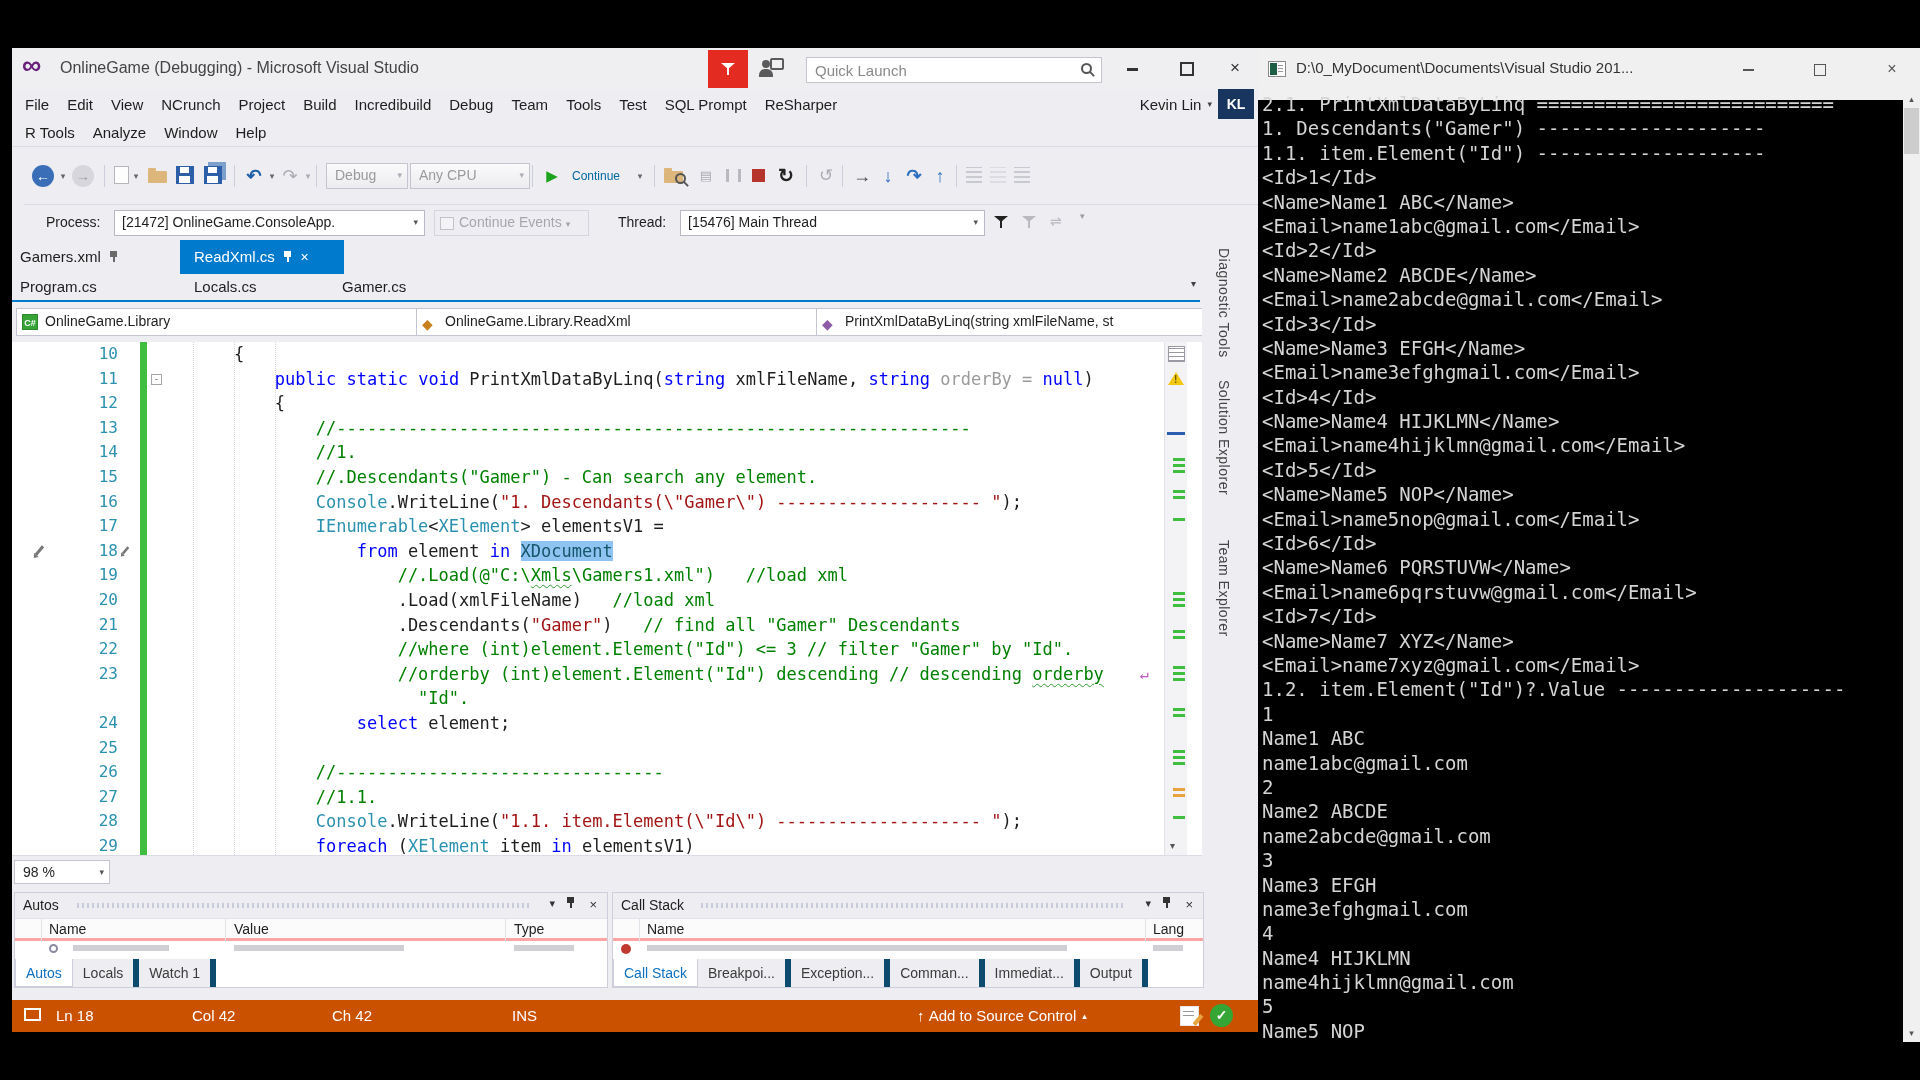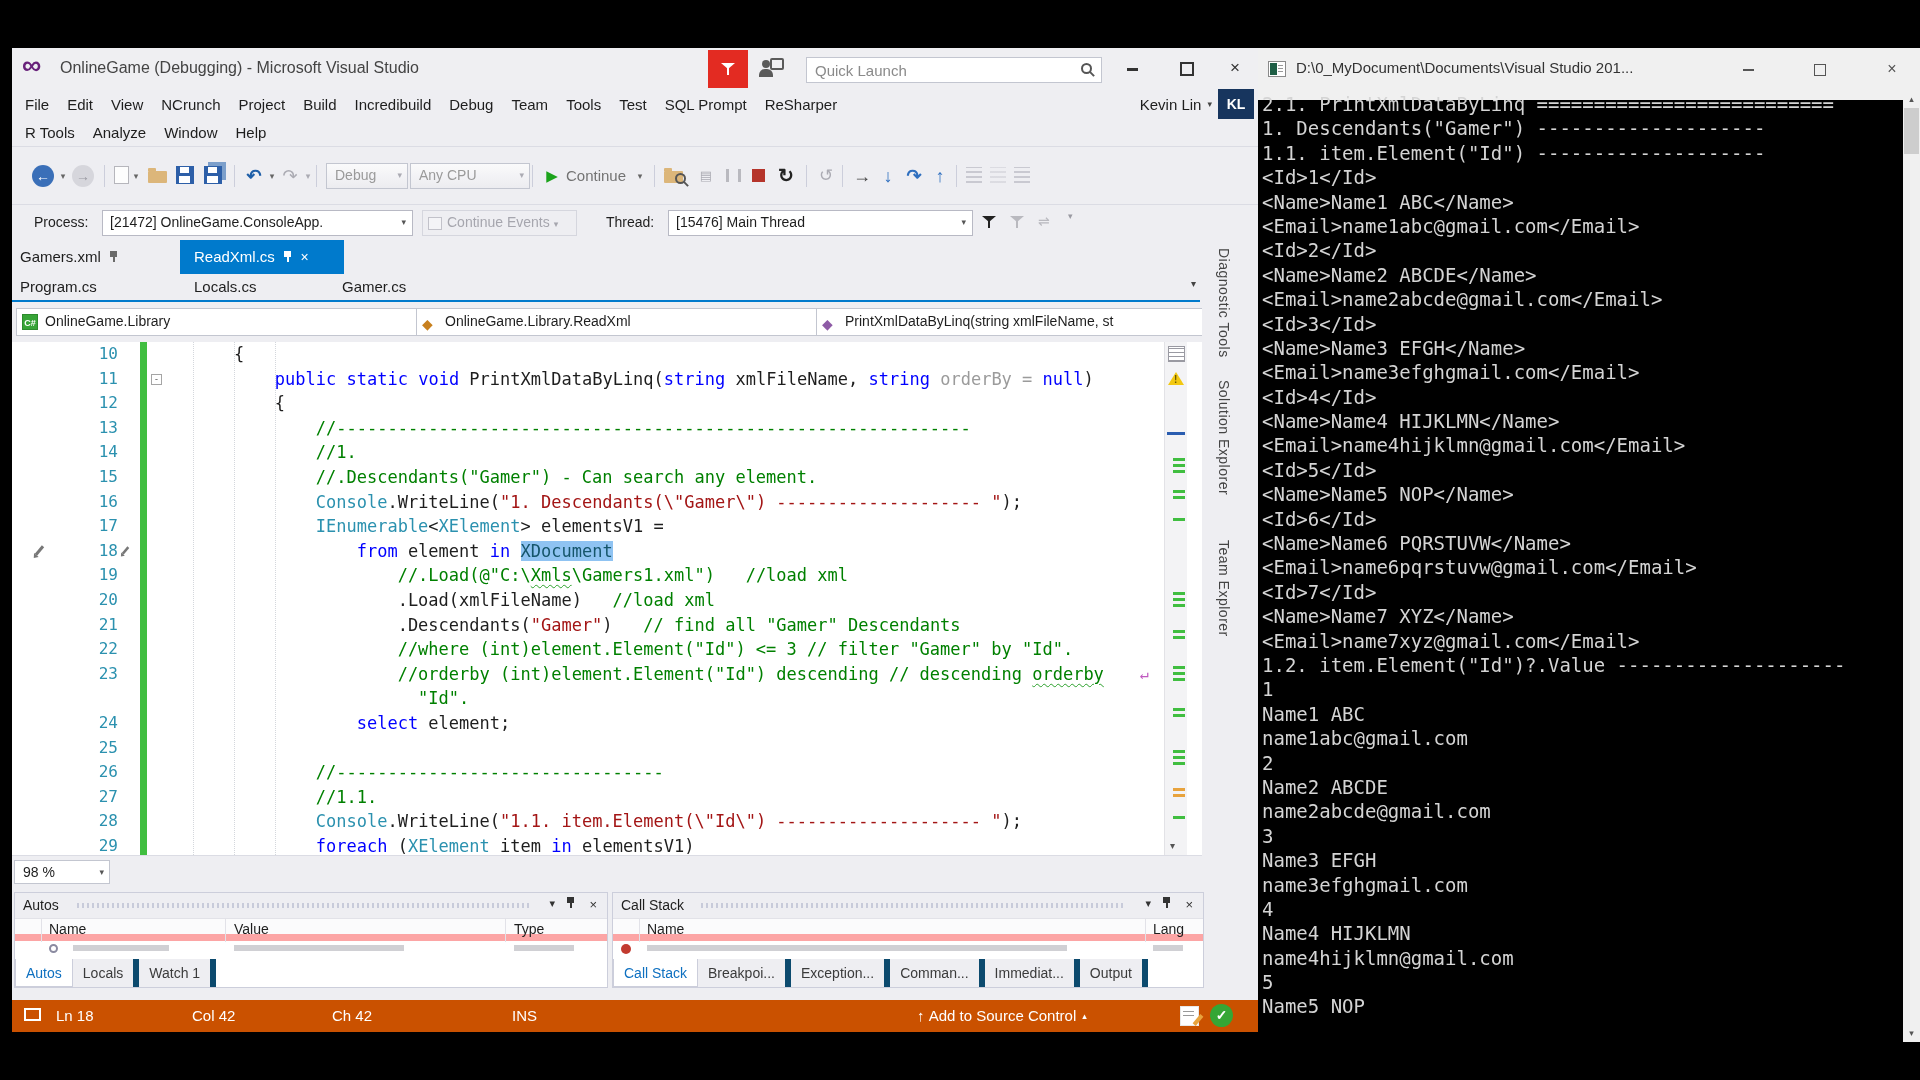--- a/index.html
+++ b/index.html
@@ -53,21 +53,21 @@
   .saveall{box-shadow:4px -4px 0 #7C9FCB;}
   .combo{position:absolute;top:16px;height:24px;background:linear-gradient(#FAFAFB,#ECECF0);border:1px solid #C3C6D0;
     font-size:14px;line-height:23px;color:#9a9a9a;padding-left:8px;}
   .combo .car{position:absolute;right:5px;top:0;font-size:9px;color:#ABABB3;}
   .pausebars{position:absolute;top:22px;width:9px;height:13px;border-left:3px solid #B9B9BF;border-right:3px solid #B9B9BF;}
   .stopsq{position:absolute;top:22px;width:13px;height:13px;background:#B5342B;}
   .bluearrow{color:#2F6FBF;font-weight:bold;}
   .minidots{position:absolute;top:20px;width:16px;height:16px;
     background:repeating-linear-gradient(0deg,#C9C9D1 0 2px,transparent 2px 5px);}
   
-  .vs-debugbar{position:absolute;left:0;top:156px;width:100%;height:36px;border-top:1px solid #DBDCE4;}
+  .vs-debugbar{position:absolute;left:12px;top:156px;width:100%;height:36px;border-top:1px solid #DBDCE4;}
   .dlabel{position:absolute;top:9px;font-size:14px;color:#1e1e1e;}
   .combo2{position:absolute;top:5px;height:24px;background:#fff;border:1px solid #B8B9C4;font-size:14px;
     line-height:23px;color:#1e1e1e;padding-left:7px;}
   .combo2 .car{position:absolute;right:6px;top:0;font-size:9px;color:#555;}
   .lifecycle{position:absolute;top:5px;height:24px;border:1px solid #D5D6DE;font-size:14px;line-height:23px;
     color:#A6A6AE;padding:0 18px 0 24px;}
   .lc-ic{position:absolute;left:5px;top:6px;width:12px;height:11px;border:1px solid #C2C2CA;background:#F4F4F7;}
   .funnel{position:relative;display:inline-block;width:14px;height:14px;}
   .funnel:before{content:"";position:absolute;left:0;top:1px;border-left:7px solid transparent;border-right:7px solid transparent;border-top:6px solid currentColor;}
   .funnel:after{content:"";position:absolute;left:6px;top:6px;width:2px;height:7px;background:currentColor;}
@@ -127,21 +127,21 @@
   .zoomcombo{position:absolute;left:2px;top:4px;width:96px;height:24px;background:#fff;border:1px solid #C3C6D0;
     font-size:14px;line-height:23px;color:#1e1e1e;padding-left:8px;box-sizing:border-box;}
   .zoomcombo .car{position:absolute;right:5px;top:0;font-size:9px;color:#555;}
   
   .panel{position:absolute;top:844px;height:96px;background:#fff;border:1px solid #CCCEDB;box-sizing:border-box;}
   .ptitle{position:absolute;left:0;top:0;width:100%;height:25px;background:#EEEEF2;font-size:14px;color:#1e1e1e;}
   .ptitle .txt{position:absolute;left:8px;top:4px;}
   .hatch{position:absolute;top:10px;height:5px;background:repeating-linear-gradient(90deg,#C8CBDA 0 2px,transparent 2px 5px);}
   .pbtn{position:absolute;top:4px;font-size:11px;color:#333;}
   .phead{position:absolute;left:0;top:25px;width:100%;height:23px;background:#FBFBFC;border-top:1px solid #E2E2E8;
-    border-bottom:7px solid #fca5a5;font-size:14px;color:#1e1e1e;box-sizing:border-box;}
+    border-bottom:3px solid #fca5a5;font-size:14px;color:#1e1e1e;box-sizing:border-box;}
   .phead .h{position:absolute;top:2px;}
   .colsep{position:absolute;top:0;width:1px;height:23px;background:#E2E2E8;}
   .prow{position:absolute;left:0;top:48px;width:100%;height:14px;overflow:hidden;}
   .smudge{position:absolute;top:4px;height:6px;background:#A9A9B1;opacity:.55;}
   .reddot{position:absolute;left:8px;top:3px;width:10px;height:10px;border-radius:50%;background:#C23A2F;}
   .graydot{position:absolute;left:34px;top:3px;width:9px;height:9px;border-radius:50%;border:2px solid #8a8aa0;box-sizing:border-box;}
   .ptabs{position:absolute;left:0;bottom:0;height:28px;font-size:14px;display:flex;align-items:stretch;}
   .ptab{padding:0 10px;line-height:28px;color:#3b3b3b;background:#EEEEF2;border-right:6px solid #0c4a6e;}
   .ptab.on{background:#fff;color:#0E70C0;border:1px solid #CCCEDB;border-top:0;}
   
@@ -243,21 +243,21 @@
       <span class="tbi dd" style="left:254px">▾</span>
       <span class="tbi dim" style="left:266px">↷</span>
       <span class="tbi dd dim" style="left:290px">▾</span>
       <span class="tsep" style="left:304px"></span>
       <span class="combo" style="left:314px;width:72px">
         <span>Debug</span><span class="car">▾</span></span>
       <span class="combo" style="left:398px;width:110px">
         <span>Any CPU</span><span class="car">▾</span></span>
       <span class="tsep" style="left:520px"></span>
       <span class="tbi" style="left:528px;color:#1BA31B;font-size:15px">▶</span>
-      <span class="tbi" style="left:548px;width:72px;font-size:15px;color:#737373">Continue</span>
+      <span class="tbi" style="left:548px;width:72px;font-size:12px;color:#0369a1">Continue</span>
       <span class="tbi dd" style="left:622px">▾</span>
       <span class="tsep" style="left:642px"></span>
       <span class="folder" style="left:652px">
           <span class="mag" style="right:-6px;top:2px"></span>
         </span>
       <span class="tbi dim" style="left:682px;font-size:13px">▤</span>
       <span class="pausebars" style="left:714px"></span>
       <span class="stopsq" style="left:740px"></span>
       <span class="tbi" style="left:762px;font-size:19px;font-weight:bold;color:#222">↻</span>
       <span class="tsep" style="left:794px"></span>
@@ -558,20 +558,21 @@
           <div class="conline">&lt;Name&gt;Name2 ABCDE&lt;/Name&gt;</div>
           <div class="conline">&lt;Email&gt;name2abcde@gmail.com&lt;/Email&gt;</div>
           <div class="conline">&lt;Id&gt;3&lt;/Id&gt;</div>
           <div class="conline">&lt;Name&gt;Name3 EFGH&lt;/Name&gt;</div>
           <div class="conline">&lt;Email&gt;name3efghgmail.com&lt;/Email&gt;</div>
           <div class="conline">&lt;Id&gt;4&lt;/Id&gt;</div>
           <div class="conline">&lt;Name&gt;Name4 HIJKLMN&lt;/Name&gt;</div>
           <div class="conline">&lt;Email&gt;name4hijklmn@gmail.com&lt;/Email&gt;</div>
           <div class="conline">&lt;Id&gt;5&lt;/Id&gt;</div>
           <div class="conline">&lt;Name&gt;Name5 NOP&lt;/Name&gt;</div>
+          <div class="conline">&lt;Email&gt;name5nop@gmail.com&lt;/Email&gt;</div>
           <div class="conline">&lt;Id&gt;6&lt;/Id&gt;</div>
           <div class="conline">&lt;Name&gt;Name6 PQRSTUVW&lt;/Name&gt;</div>
           <div class="conline">&lt;Email&gt;name6pqrstuvw@gmail.com&lt;/Email&gt;</div>
           <div class="conline">&lt;Id&gt;7&lt;/Id&gt;</div>
           <div class="conline">&lt;Name&gt;Name7 XYZ&lt;/Name&gt;</div>
           <div class="conline">&lt;Email&gt;name7xyz@gmail.com&lt;/Email&gt;</div>
           <div class="conline">1.2. item.Element("Id")?.Value --------------------</div>
           <div class="conline">1</div>
           <div class="conline">Name1 ABC</div>
           <div class="conline">name1abc@gmail.com</div>

